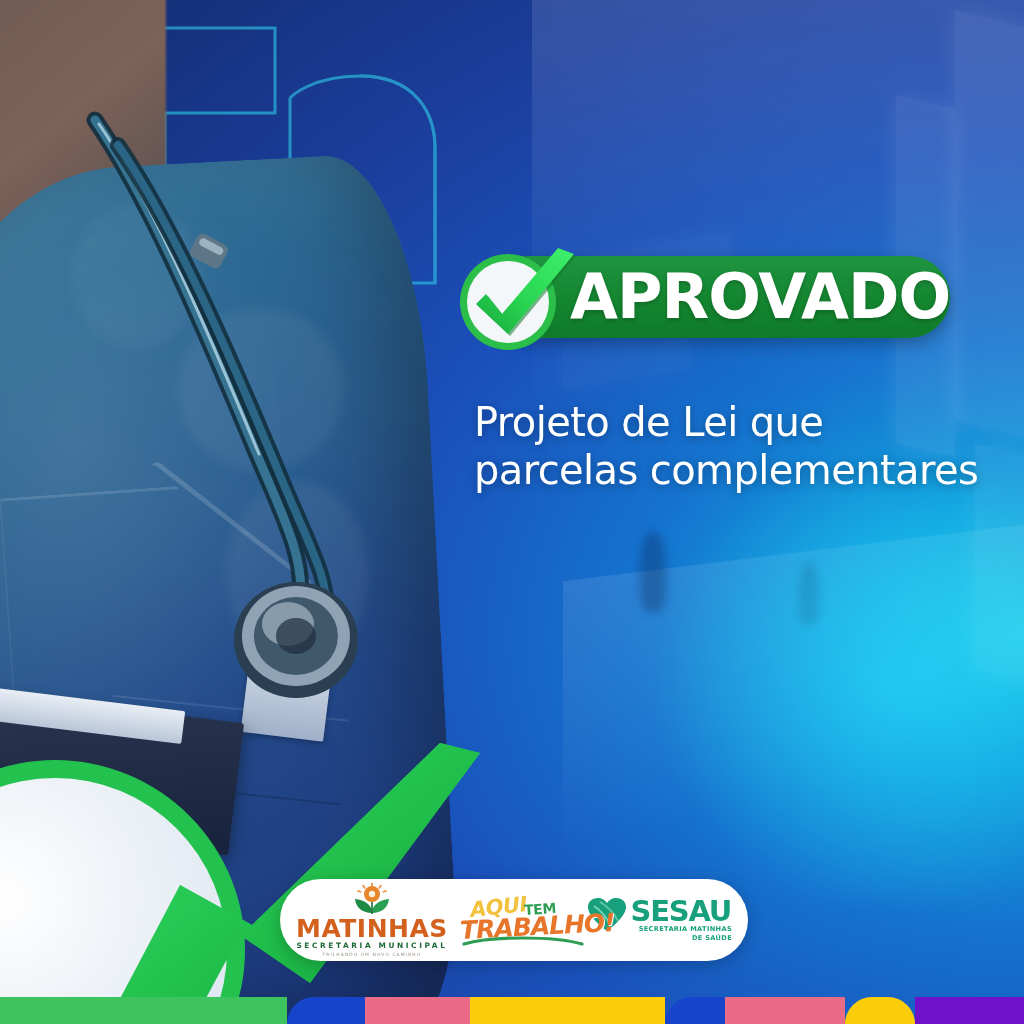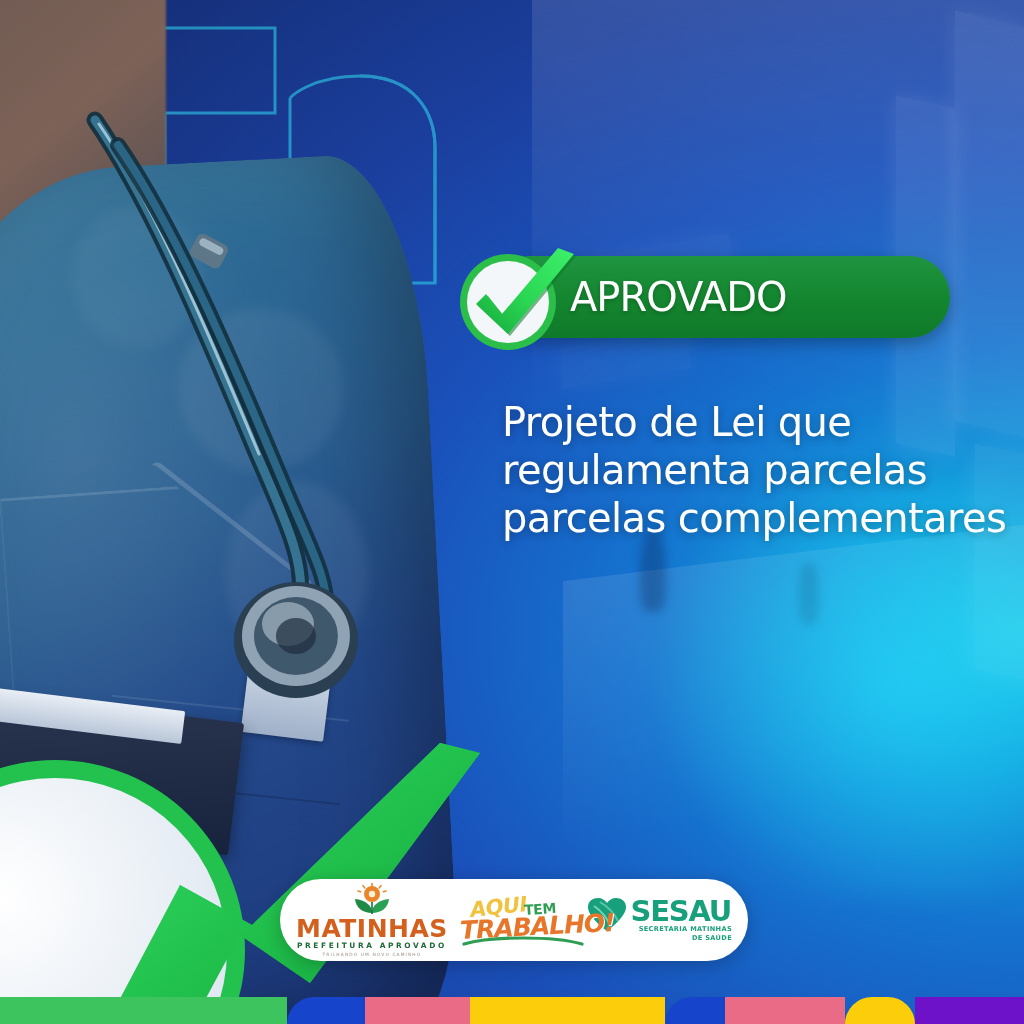--- a/index.html
+++ b/index.html
@@ -132,43 +132,43 @@
   }
   .aprovado-pill{
     position:absolute;left:36px;top:10px;width:462px;height:82px;
     background:linear-gradient(180deg,#1f9440 0%,#14852f 55%,#0f7a2a 100%);
     border-radius:41px;
     box-shadow:0 6px 16px rgba(0,0,0,0.28);
   }
   .aprovado-text{
     position:absolute;left:118px;top:13px;
     font-family:"DejaVu Sans", sans-serif;
-    font-weight:normal;
-    font-size:40px;
+    font-weight:bold;
+    font-size:62px;
     letter-spacing:-1px;
     color:#ffffff;
     line-height:76px;
     text-shadow:0 2px 4px rgba(0,0,0,.22);
   }
   .check-badge{
     position:absolute;left:0;top:0;width:132px;height:106px;
   }
 
   
   .headline{
     position:absolute;left:474px;top:398px;width:510px;
     color:#ffffff;
     font-family:"DejaVu Sans", sans-serif;
     font-size:40px;
     line-height:48px;
     font-weight:500;
     letter-spacing:-0.6px;
     text-shadow:0 2px 8px rgba(0,0,0,0.32);
   }
-  .headline div{white-space:nowrap;margin-left:28px;}
+  .headline div{white-space:nowrap;}
 
   
   .logobar{
     position:absolute;left:280px;top:879px;width:468px;height:82px;
     background:#ffffff;
     border-radius:41px;
     box-shadow:0 4px 18px rgba(0,0,0,.22);
     display:flex;align-items:center;justify-content:center;gap:14px;
     padding:0 16px;box-sizing:border-box;
   }
@@ -326,21 +326,20 @@
       </defs>
       <circle cx="56" cy="56" r="48" fill="#2bbf4a"></circle>
       <circle cx="56" cy="56" r="41" fill="#f4f7fa"></circle>
       <path d="M26 60 L36 50 L52 70 L108 4 L124 10 L58 90 Z" fill="#0e7a2a" opacity=".55"></path>
       <path d="M24 58 L34 48 L50 68 L106 2 L122 8 L56 88 Z" fill="url(#tickg)"></path>
     </svg>
   </div>
 
   <div class="headline">
     <div>Projeto de Lei que</div>
-    <div>regulamenta parcelas</div>
     <div>parcelas complementares</div>
   </div>
 
   <div class="logobar">
 
     <div class="logo-matinhas">
       <svg class="mat-emblem" viewBox="0 0 46 32">
         <g fill="#e8862b">
           <circle cx="23" cy="11" r="8"></circle>
           <g stroke="#e8862b" stroke-width="1.6" stroke-linecap="round">
@@ -350,21 +349,21 @@
             <line x1="9" y1="8" x2="11.6" y2="8.8"></line>
             <line x1="37" y1="8" x2="34.4" y2="8.8"></line>
           </g>
         </g>
         <circle cx="23" cy="11" r="3.2" fill="#fdf0d8"></circle>
         <path d="M23 30 C23 22 16 17 6 16 C7 25 14 30 23 30 Z" fill="#1f8a45"></path>
         <path d="M23 30 C23 22 30 17 40 16 C39 25 32 30 23 30 Z" fill="#2aa055"></path>
         <path d="M23 31 L23 19" stroke="#16713a" stroke-width="1.6"></path>
       </svg>
       <div class="mat-name">MATINHAS</div>
-      <div class="mat-sub">PREFEITURA APROVADO</div>
+      <div class="mat-sub">SECRETARIA MUNICIPAL</div>
       <div class="mat-tag">TRILHANDO UM NOVO CAMINHO</div>
     </div>
 
     <div class="logo-trabalho">
       <div class="tb-aqui">AQUI</div>
       <div class="tb-tem">TEM</div>
       <div class="tb-trabalho">TRABALHO!</div>
       <svg class="tb-swoosh" viewBox="0 0 122 13">
         <path d="M2 9 C30 1 92 1 120 9" fill="none" stroke="#2f9e54" stroke-width="3.2" stroke-linecap="round"></path>
       </svg>

